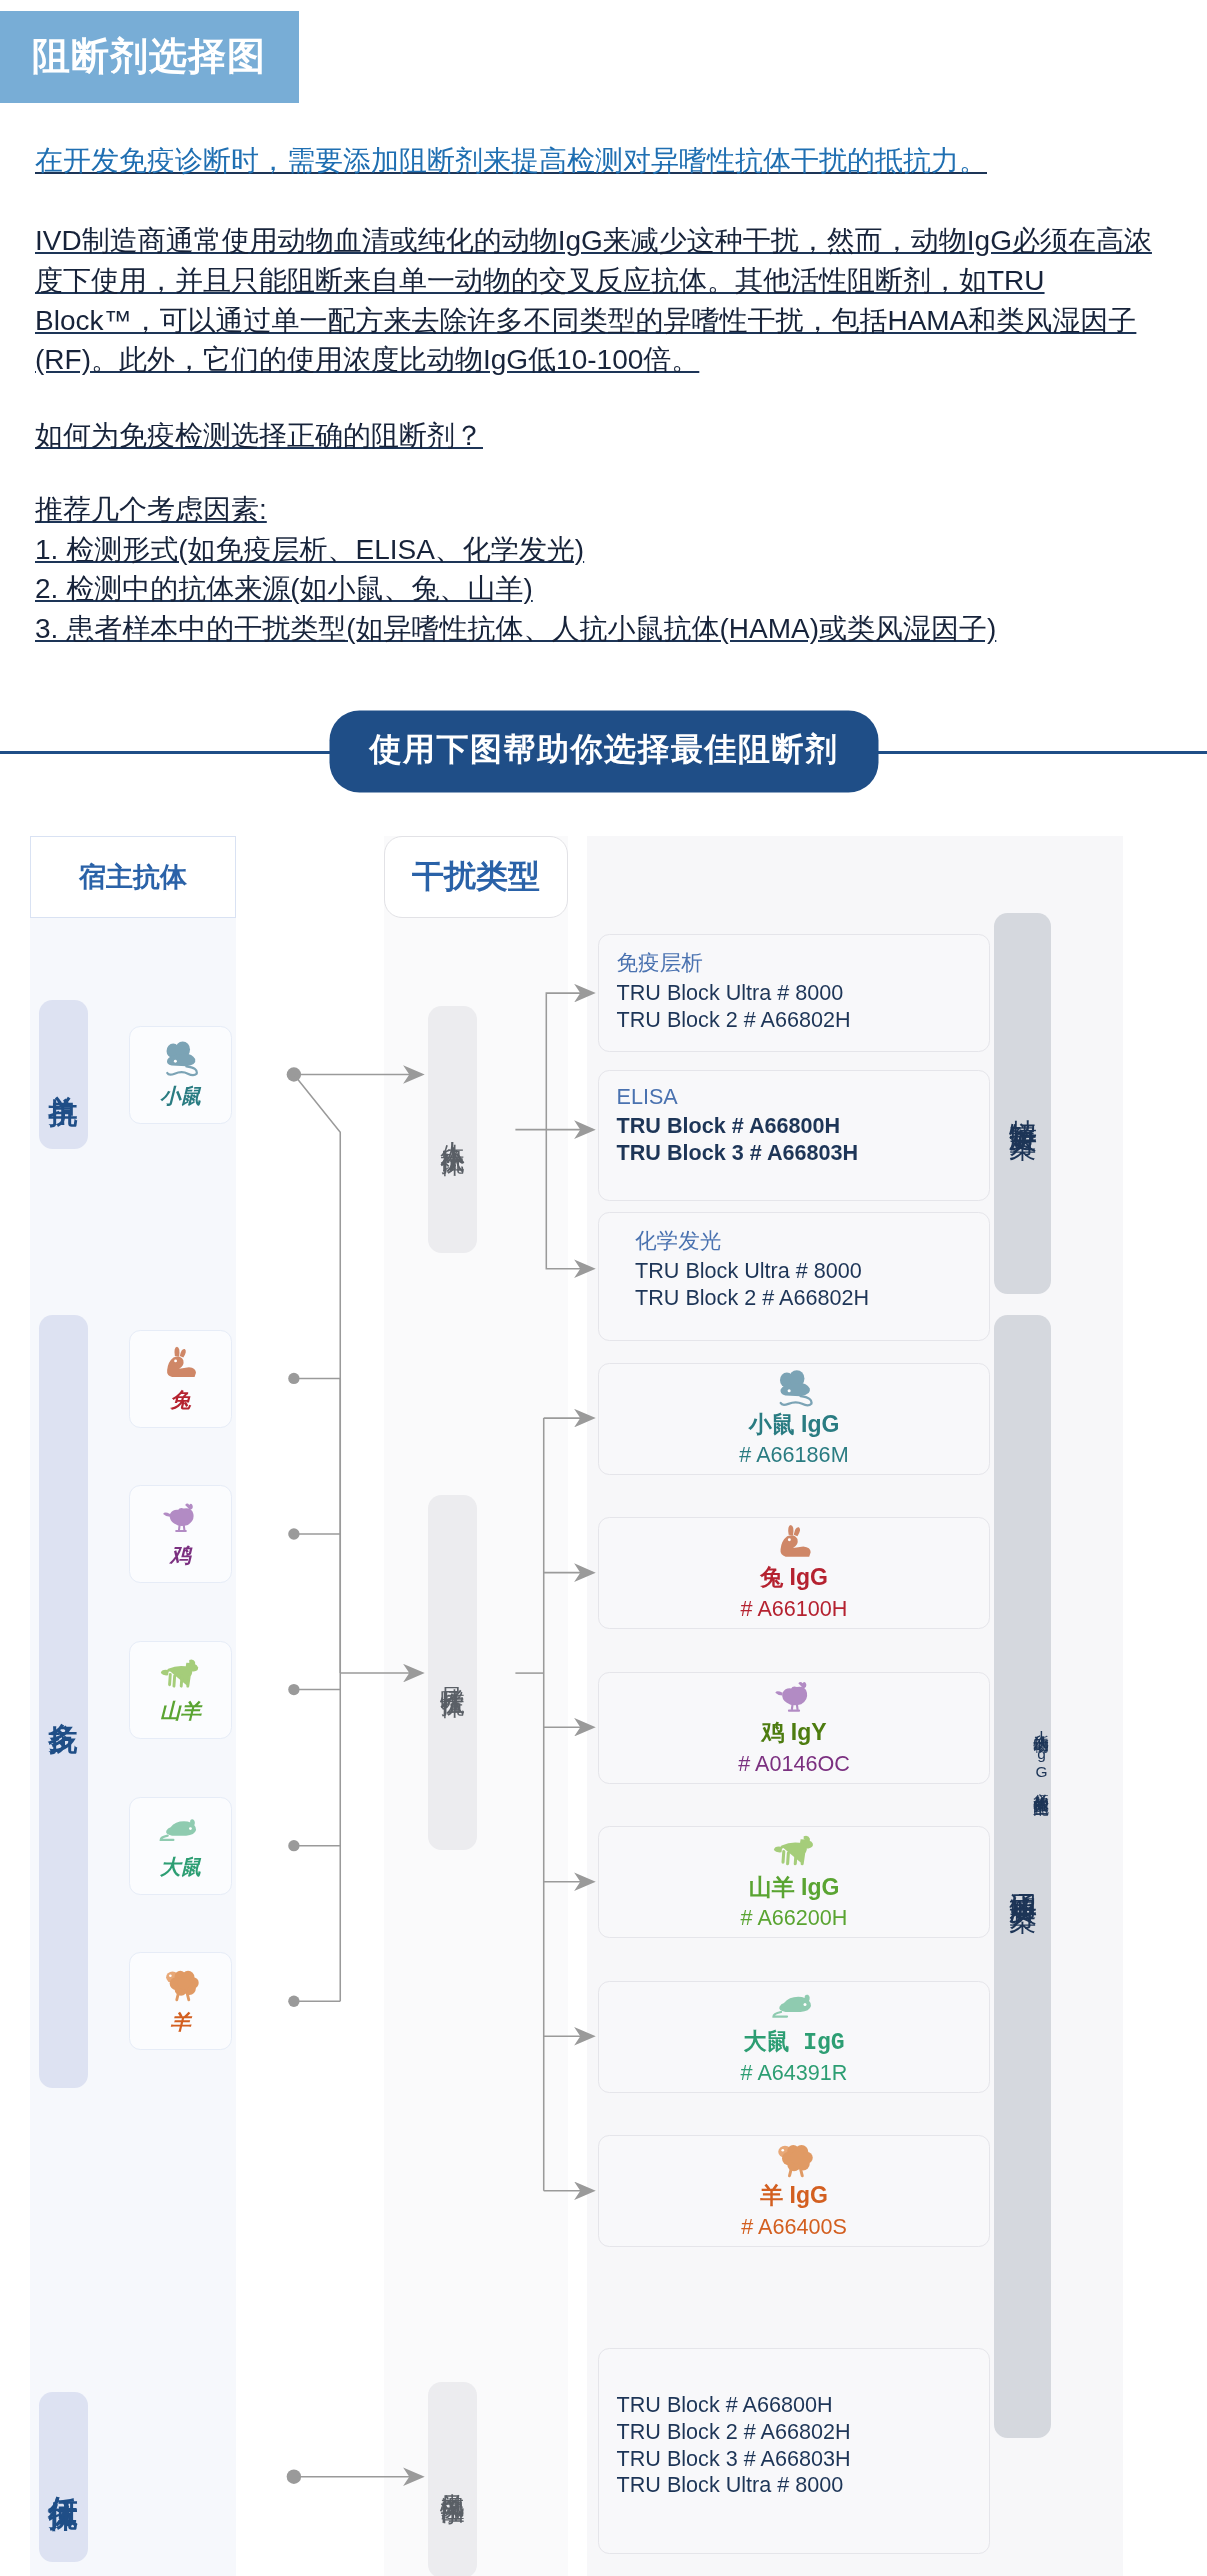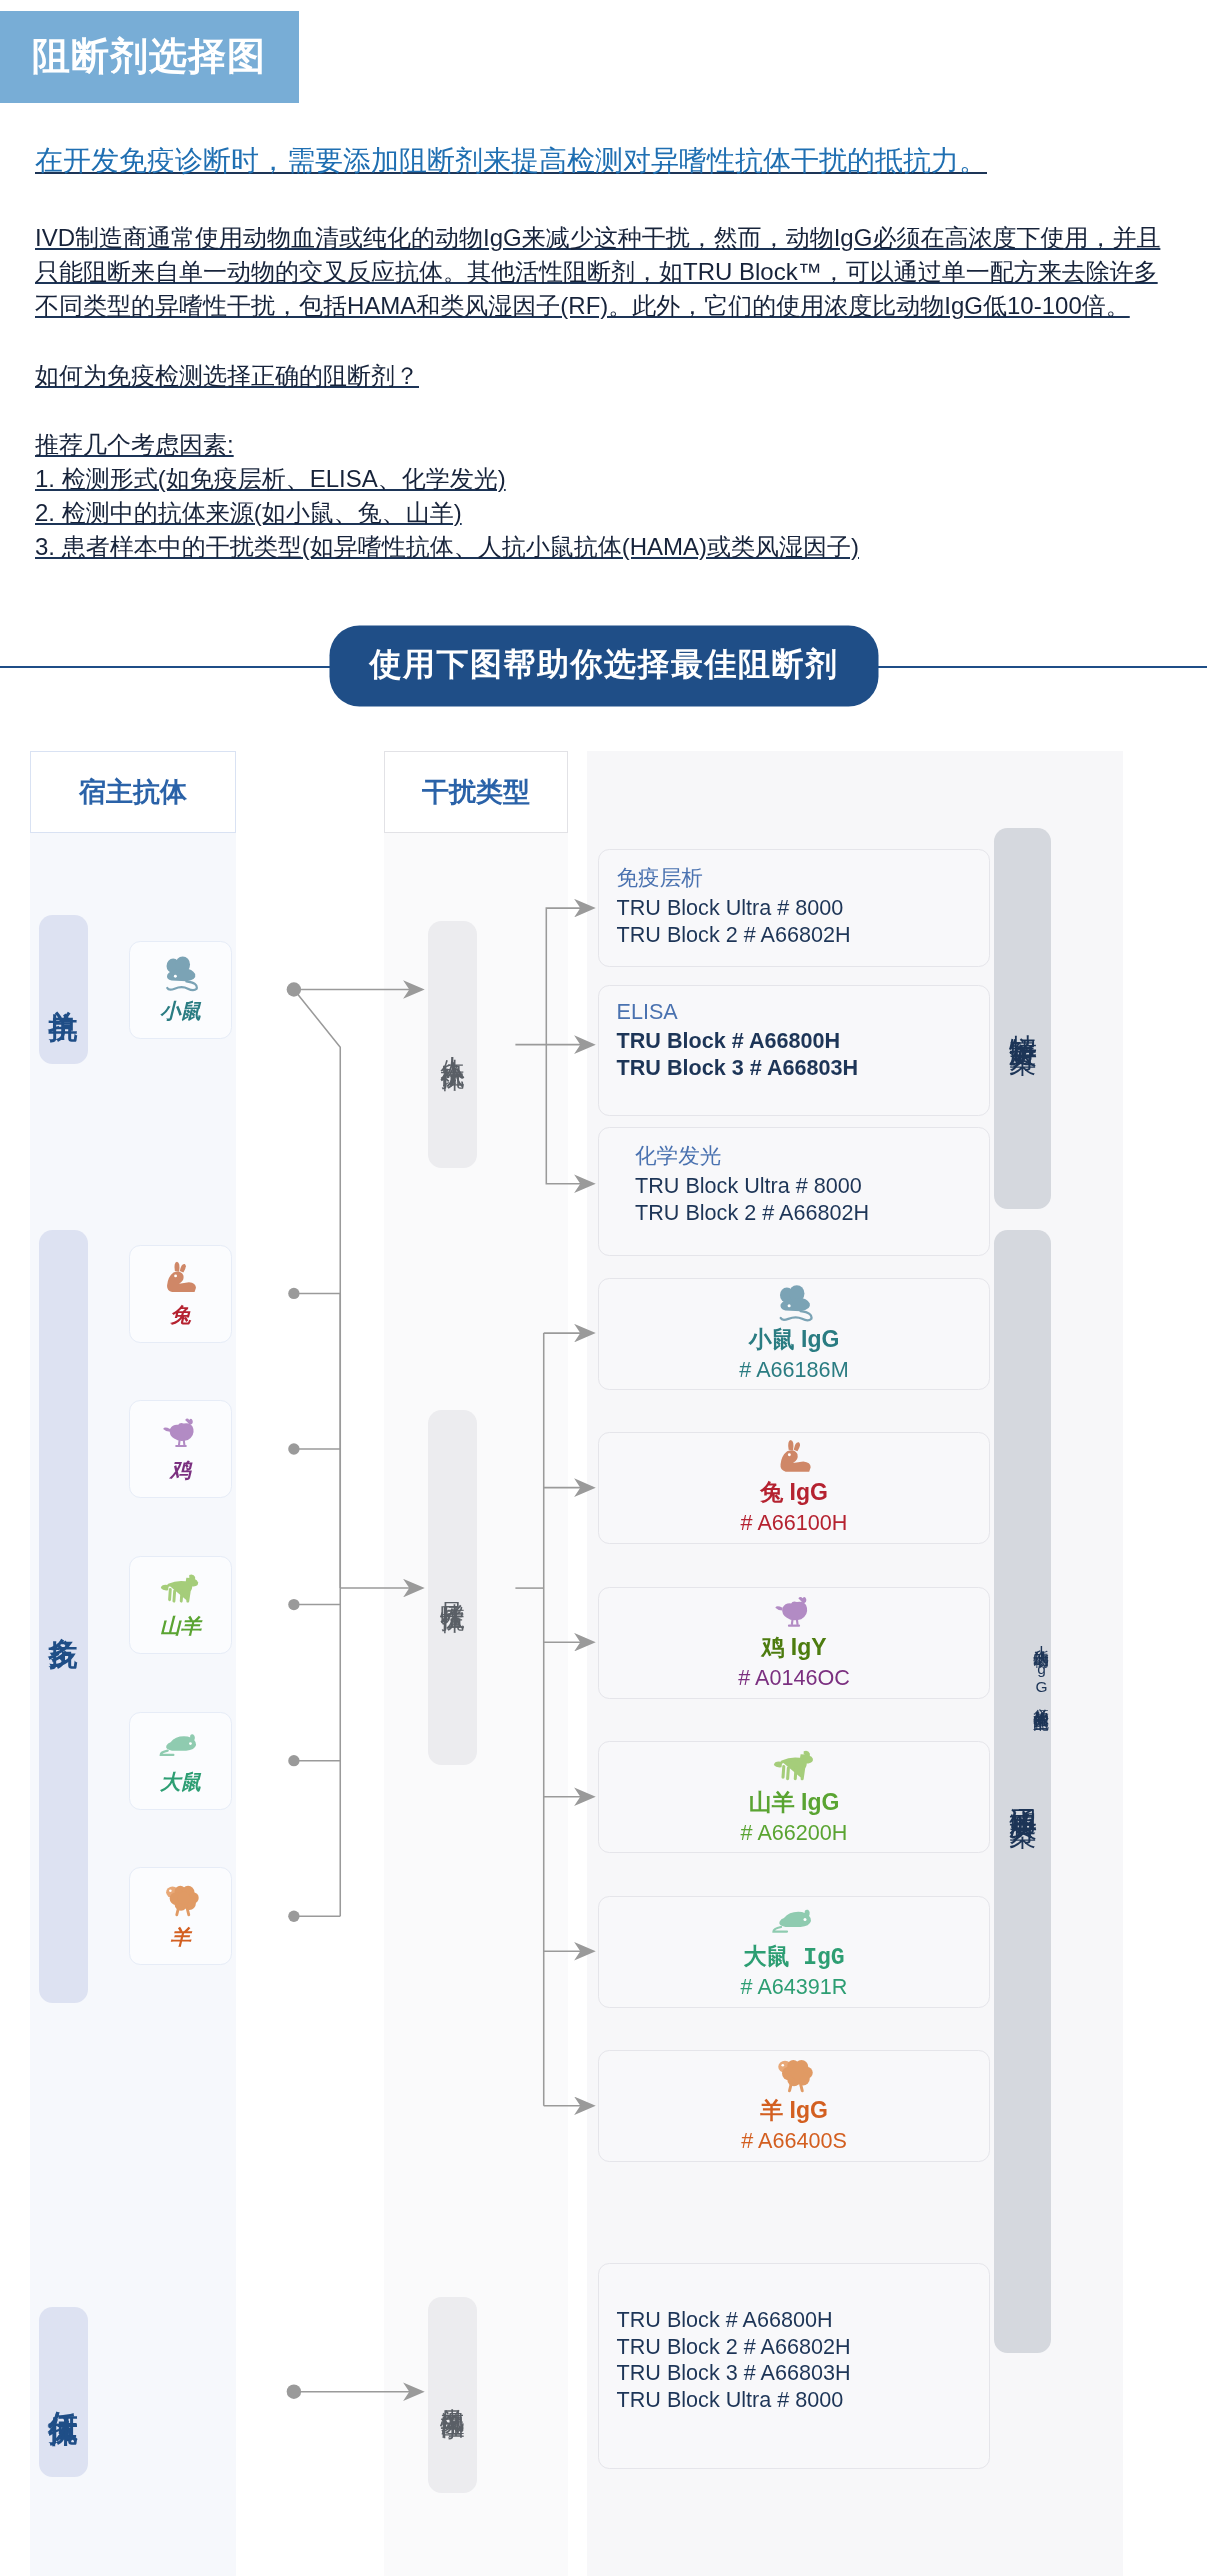--- a/index.html
+++ b/index.html
@@ -24,21 +24,21 @@
   }
   .lead-para{
     color:#1f6fb2;
     font-size:28px;
     line-height:1.42;
     margin:38px 35px 0 35px;
     font-weight:400;
   }
   .body-para{
     color:#17233a;
-    font-size:24px;
+    font-size:28px;
     line-height:1.42;
     margin:40px 35px 0 35px;
     font-weight:400;
   }
   .body-para.tight{ margin-top:36px; }
   .body-para.list{ margin-top:34px; }
   .body-para .ln{ display:block; }
 
   
   .divider-wrap{
@@ -78,21 +78,21 @@
 
   .col-head{
     position:absolute;
     background:#ffffff;
     border:1.5px solid #d9e2f3;
     display:flex; align-items:center; justify-content:center;
     color:#2a62a8;
     font-weight:700;
   }
   .head-1{ left:30px;  top:0; width:206px;  height:82px; font-size:27px; }
-  .head-2{ left:384px; top:0; width:184px;  height:82px; font-size:27px; border-color:#e2e2e6;}
+  .head-2{ left:384px; top:0; width:184px;  height:82px; font-size:32px; border-color:#e2e2e6;border-radius:18px;}
   .head-3{ left:587px;top:0; width:268px;  height:82px; font-size:27px; border-color:#dcdce4;}
 
   
   .cat-rail{
     position:absolute;
     background:#dde2f2;
     border-radius:13.4px;
     width:49px;
     display:flex; align-items:center; justify-content:center;
     color:#1f4e87; font-weight:700; font-size:29px;

